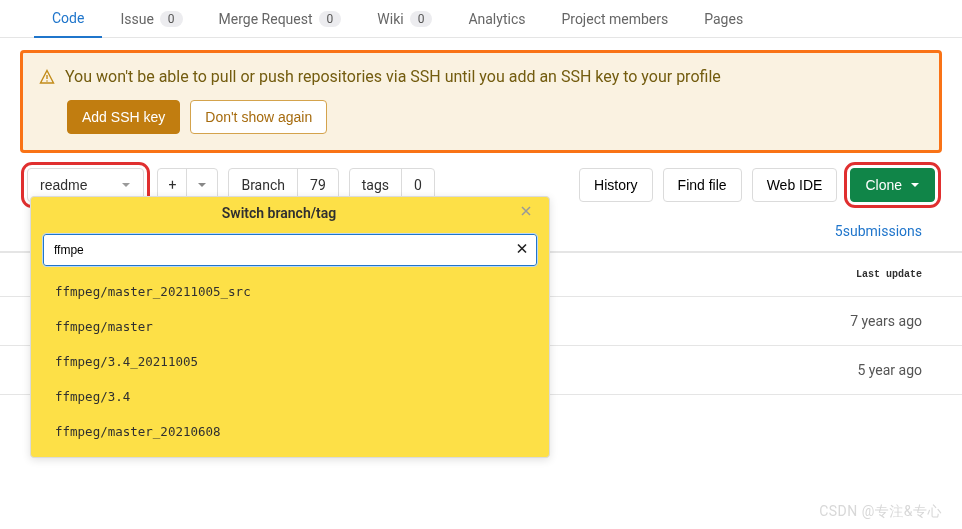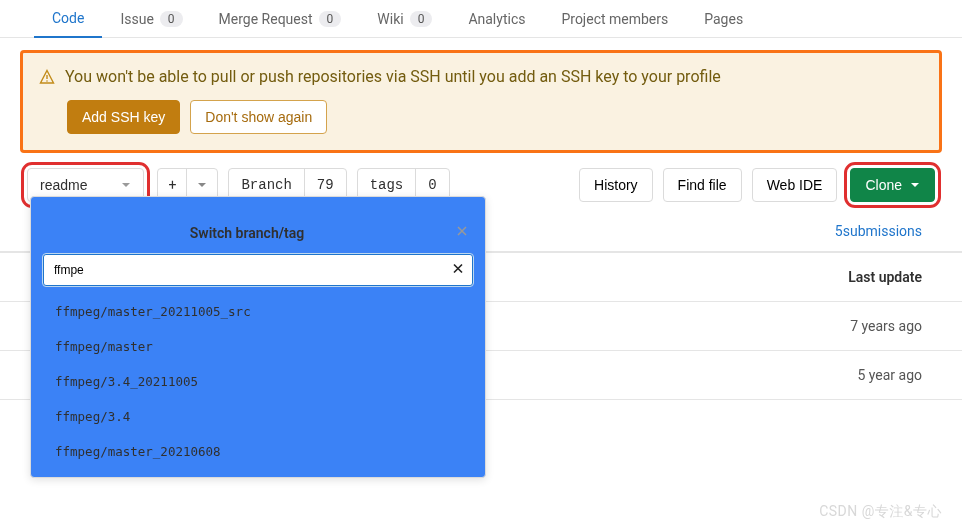--- a/index.html
+++ b/index.html
@@ -19,34 +19,34 @@
   .btn-outline-orange { background: #fff; color: #a66b0e; border-color: #d4a34c; }
 
   .toolbar { display: flex; align-items: center; padding: 12px 24px 0; gap: 10px; }
   .branch-select { display: flex; align-items: center; gap: 34px; padding: 8px 12px; border: 1px solid #dbdbdb; border-radius: 4px; background: #fff; font-size: 14px; color: #303030; }
   .branch-select .chev { color: #9a9a9a; }
   .highlight-red { outline: 3px solid #e02f2f; border-radius: 8px; padding: 3px; }
   .caret-split { display: flex; border: 1px solid #dbdbdb; border-radius: 4px; background: #fff; }
   .caret-split > div { padding: 8px 10px; font-size: 14px; }
   .caret-split > div + div { border-left: 1px solid #dbdbdb; }
   .stat { display: flex; border: 1px solid #dbdbdb; border-radius: 4px; background: #fff; }
-  .stat span { padding: 8px 12px; font-size: 14px; font-family: Liberation Mono, monospace; }
+  .stat span { padding: 8px 12px; font-size: 14px; }
   .stat span + span { border-left: 1px solid #dbdbdb; color: #303030; }
   .spacer { flex: 1; }
   .btn-green { background: #108548; color: #fff; border-color: #108548; display: inline-flex; align-items: center; gap: 8px; }
 
   .subbar { display: flex; justify-content: flex-end; padding: 18px 40px 12px; border-bottom: 1px solid #e5e5e5; }
   .link-blue { color: #1f75cb; font-size: 14px; }
 
   .table { border-top: 1px solid #e5e5e5; }
   .trow { display: flex; padding: 16px 40px; border-bottom: 1px solid #e5e5e5; }
-  .trow .lbl { margin-left: auto; font-size: 14px; font-weight: 600; color: #303030; }
+  .trow .lbl { margin-left: auto; font-size: 10px; font-weight: 600; color: #303030; font-family: Liberation Mono, monospace; }
   .trow .val { margin-left: auto; font-size: 14px; color: #555; }
 
-  .dropdown { position: absolute; top: 196px; left: 30px; width: 456px; background: #3b82f6; border: 1px solid #dbdbdb; border-radius: 4px; box-shadow: 0 2px 8px rgba(0,0,0,.12); padding: 24px 0 8px; }
+  .dropdown { position: absolute; top: 196px; left: 30px; width: 520px; background: #fde047; border: 1px solid #dbdbdb; border-radius: 4px; box-shadow: 0 2px 8px rgba(0,0,0,.12); padding: 4px 0 8px; }
   .dd-head { display: flex; align-items: center; padding: 2px 12px 12px; }
   .dd-title { flex: 1; text-align: center; font-weight: 600; font-size: 14px; }
   .dd-close { color: #999; padding: 0 4px; }
   .dd-search { position: relative; margin: 0 12px 8px; }
   .dd-search input { width: 100%; padding: 8px 36px 8px 10px; border: 1px solid #1f75cb; outline: 1px solid #bcd7f0; border-radius: 3px; font-size: 12px; }
   .dd-clear { position: absolute; right: 8px; top: 50%; transform: translateY(-50%); color: #333; font-size: 16px; }
   .dd-list { max-height: 210px; overflow-y: scroll; padding: 0 6px 0 24px; }
   .dd-item { font-family: ui-monospace, SFMono-Regular, Menlo, monospace; font-size: 12.5px; color: #303030; padding: 10px 0; }
   .dd-list::-webkit-scrollbar { width: 11px; }
   .dd-list::-webkit-scrollbar-thumb { background: #c0c0c0; }

